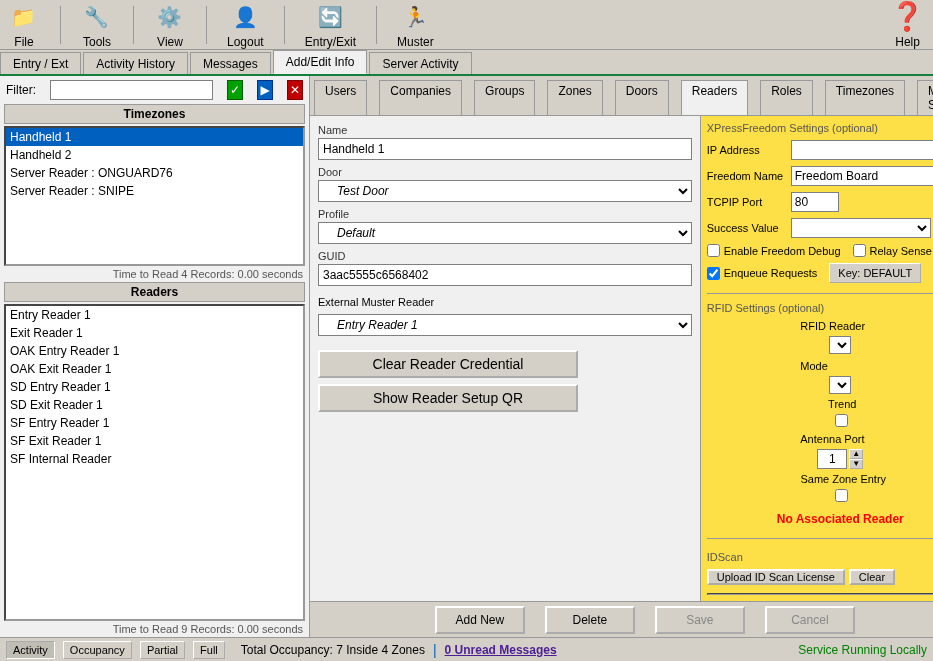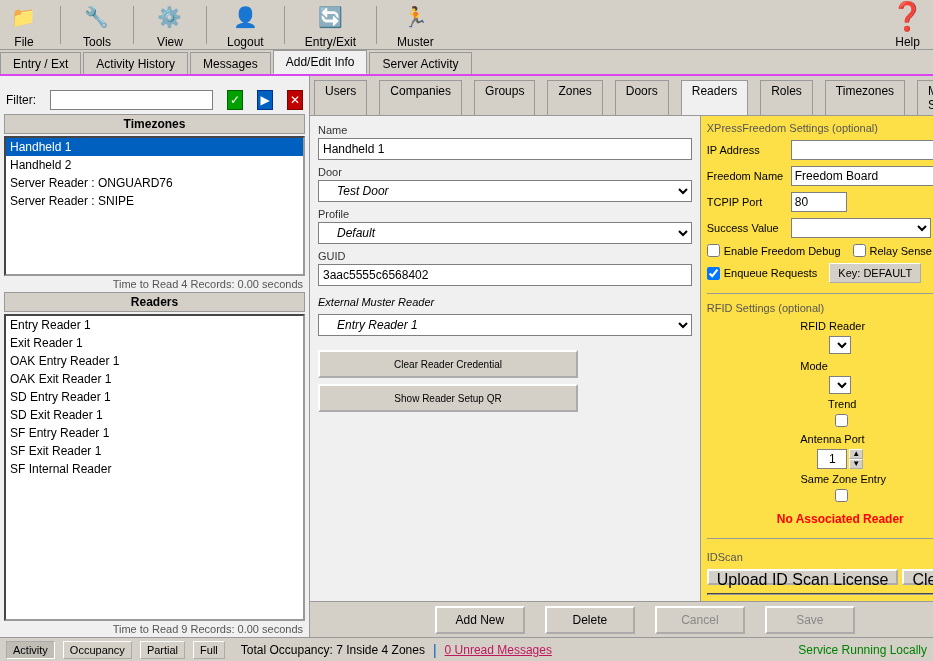--- a/index.html
+++ b/index.html
@@ -13,34 +13,34 @@
     .toolbar-item { display: flex; flex-direction: column; align-items: center; cursor: pointer; gap: 2px; }
     .toolbar-item .icon { width: 32px; height: 32px; display: flex; align-items: center; justify-content: center; font-size: 20px; }
     .toolbar-sep { width: 1px; height: 38px; background: #999; margin: 0 4px; }
     .help-btn {
       margin-left: auto; display: flex; flex-direction: column; align-items: center;
       cursor: pointer; gap: 2px;
     }
 
     
     .tabbar {
-      display: flex; background: #d4d0c8; border-bottom: 2px solid #d946ef; height: 26px;
+      display: flex; background: #d4d0c8; border-bottom: 2px solid #15803d; height: 26px;
     }
     .tabbar .tab {
       padding: 4px 12px; border: 1px solid #999; border-bottom: none; background: #d4d0c8;
       cursor: pointer; margin-right: 2px; margin-top: 2px; font-size: 12px;
     }
     .tabbar .tab.active { background: #f0f0f0; border-bottom: 1px solid #f0f0f0; margin-top: 0; }
 
     
     .main { display: flex; height: calc(661px - 50px - 26px - 24px); }
 
     
     .left-panel { width: 310px; background: #f0f0f0; border-right: 1px solid #999; display: flex; flex-direction: column; }
-    .filter-row { display: flex; align-items: center; padding: 14px 6px 4px 6px; gap: 14px; }
+    .filter-row { display: flex; align-items: center; padding: 4px 6px 4px 6px; gap: 14px; }
     .filter-label { font-size: 12px; }
     .filter-input { flex: 1; height: 20px; border: 1px solid #7f7f7f; padding: 1px 3px; }
     .filter-btn { width: 20px; height: 20px; display: flex; align-items: center; justify-content: center; cursor: pointer; border: 1px solid #888; background: #d4d0c8; font-size: 12px; }
     .filter-btn.green { background: #00a000; border-color: #006000; color: white; }
     .filter-btn.blue { background: #0060c0; border-color: #003090; color: white; }
     .filter-btn.red { background: #c00000; border-color: #800000; color: white; }
 
     .section-header { background: #d4d0c8; text-align: center; padding: 2px; font-weight: bold; border: 1px solid #999; margin: 0 4px 2px 4px; }
     .list-box { background: white; border: 2px inset #999; margin: 0 4px; overflow-y: auto; }
     .list-box .list-item { padding: 2px 4px; cursor: pointer; }
@@ -63,44 +63,44 @@
 
     
     .form-area { flex: 1; padding: 8px; display: flex; flex-direction: column; gap: 6px; overflow-y: auto; }
     .form-group { display: flex; flex-direction: column; gap: 2px; }
     .form-label { font-size: 11px; color: #333; }
     .form-input { height: 22px; border: 1px solid #7f7f7f; padding: 1px 4px; background: white; }
     .form-select { height: 22px; border: 1px solid #7f7f7f; padding: 1px 14px; background: white; width: 100%; font-style: italic; }
     .form-select-row { display: flex; align-items: center; }
     .form-select-row select { flex: 1; height: 22px; border: 1px solid #7f7f7f; background: white; }
 
-    .ext-muster-row { display: flex; align-items: center; gap: 8px; margin-top: 4px; font-style: italic; }
+    .ext-muster-row { display: flex; align-items: center; gap: 8px; margin-top: 4px; }
     .ext-muster-label { font-size: 11px; white-space: nowrap; }
 
     .action-btns { display: flex; flex-direction: column; gap: 6px; margin-top: 8px; }
     .action-btn {
       width: 260px; height: 28px; background: #d4d0c8; border: 2px outset #fff;
-      cursor: pointer; font-size: 10px; font-weight: normal;
+      cursor: pointer; font-size: 14px; font-weight: normal;
     }
 
     
     .settings-panel { width: 280px; background: #fde047; border-left: 1px solid #999; padding: 6px; display: flex; flex-direction: column; gap: 4px; overflow-y: auto; }
     .settings-section-title { font-size: 11px; color: #555; margin-bottom: 2px; }
     .settings-row { display: flex; align-items: center; gap: 4px; margin-bottom: 2px; }
     .settings-label { width: 80px; font-size: 11px; flex-shrink: 0; }
     .settings-input { flex: 1; height: 20px; border: 1px solid #7f7f7f; background: white; padding: 1px 3px; }
-    .settings-input-sm { width: 56px; height: 20px; border: 1px solid #7f7f7f; background: white; padding: 1px 3px; }
+    .settings-input-sm { width: 48px; height: 20px; border: 1px solid #7f7f7f; background: white; padding: 1px 3px; }
     .settings-select { flex: 1; height: 20px; border: 1px solid #7f7f7f; background: white; }
     .checkbox-row { display: flex; align-items: center; gap: 4px; margin-bottom: 2px; }
     .checkbox-label { font-size: 11px; }
     .key-btn { background: #d4d0c8; border: 1px outset #fff; padding: 1px 8px; cursor: pointer; font-size: 11px; height: 20px; }
     .no-reader { color: red; font-weight: bold; text-align: center; font-size: 12px; margin: 4px 0; }
     .idscan-title { font-size: 11px; color: #555; margin: 4px 0 2px 0; }
     .idscan-row { display: flex; gap: 4px; align-items: center; margin-bottom: 4px; }
-    .idscan-btn { background: #d4d0c8; border: 2px outset #fff; cursor: pointer; font-size: 16px; height: 16px; padding: 0 8px; }
+    .idscan-btn { background: #d4d0c8; border: 2px outset #fff; cursor: pointer; font-size: 11px; height: 16px; padding: 0 8px; }
     .idscan-area { flex: 1; height: 80px; border: 1px inset #999; background: white; overflow-y: auto; }
     .rfid-row { display: flex; align-items: center; gap: 4px; margin-bottom: 2px; flex-direction: column; }
     .rfid-label { width: 80px; font-size: 11px; }
     .rfid-select { flex: 1; height: 20px; border: 1px solid #7f7f7f; background: white; }
     .trend-label { font-size: 11px; }
     .spin-row { display: flex; align-items: center; gap: 2px; }
     .spin-input { width: 30px; height: 20px; border: 1px solid #7f7f7f; text-align: center; }
     .spin-btns { display: flex; flex-direction: column; }
     .spin-btn { width: 14px; height: 10px; background: #d4d0c8; border: 1px outset #fff; font-size: 8px; cursor: pointer; display: flex; align-items: center; justify-content: center; line-height: 1; }
 
@@ -114,21 +114,21 @@
       cursor: pointer; font-size: 12px;
     }
     .bottom-btn.disabled { color: #888; cursor: default; }
 
     
     .statusbar {
       display: flex; align-items: center; background: #d4d0c8; border-top: 1px solid #999;
       height: 24px; padding: 0 6px; gap: 8px; font-size: 11px;
     }
     .status-sep { color: #0060c0; font-size: 14px; }
-    .status-link { color: #be185d; text-decoration: underline; cursor: pointer; }
+    .status-link { color: #4c1d95; text-decoration: underline; cursor: pointer; font-weight: bold; }
     .status-green { color: green; margin-left: auto; }
     .status-tab-btn { background: #d4d0c8; border: 1px outset #fff; padding: 0 6px; height: 18px; font-size: 11px; cursor: pointer; }
     .status-tab-btn.active { border: 1px inset #fff; background: #c0bdb5; }
 
     
     .icon-folder { color: #f0a000; font-size: 22px; }
     .icon-tools { color: #666; font-size: 22px; }
     .icon-entryexit { color: #0060c0; font-size: 22px; }
     .icon-muster { color: #c00000; font-size: 22px; }
     .icon-help { color: #0060ff; font-size: 28px; }
@@ -351,22 +351,22 @@
           <button class="idscan-btn">Upload ID Scan License</button>
           <button class="idscan-btn">Clear</button>
         </div>
         <div class="idscan-area"></div>
       </div>
     </div>
 
     <div class="bottom-toolbar">
       <button class="bottom-btn">Add New</button>
       <button class="bottom-btn">Delete</button>
+      <button class="bottom-btn disabled" disabled="">Save</button>
       <button class="bottom-btn disabled" disabled="">Cancel</button>
-      <button class="bottom-btn disabled" disabled="">Save</button>
     </div>
   </div>
 </div>
 
 <div class="statusbar">
   <button class="status-tab-btn active">Activity</button>
   <button class="status-tab-btn">Occupancy</button>
   <button class="status-tab-btn">Partial</button>
   <button class="status-tab-btn">Full</button>
   <span style="margin-left:8px;">Total Occupancy: 7 Inside 4 Zones</span>

